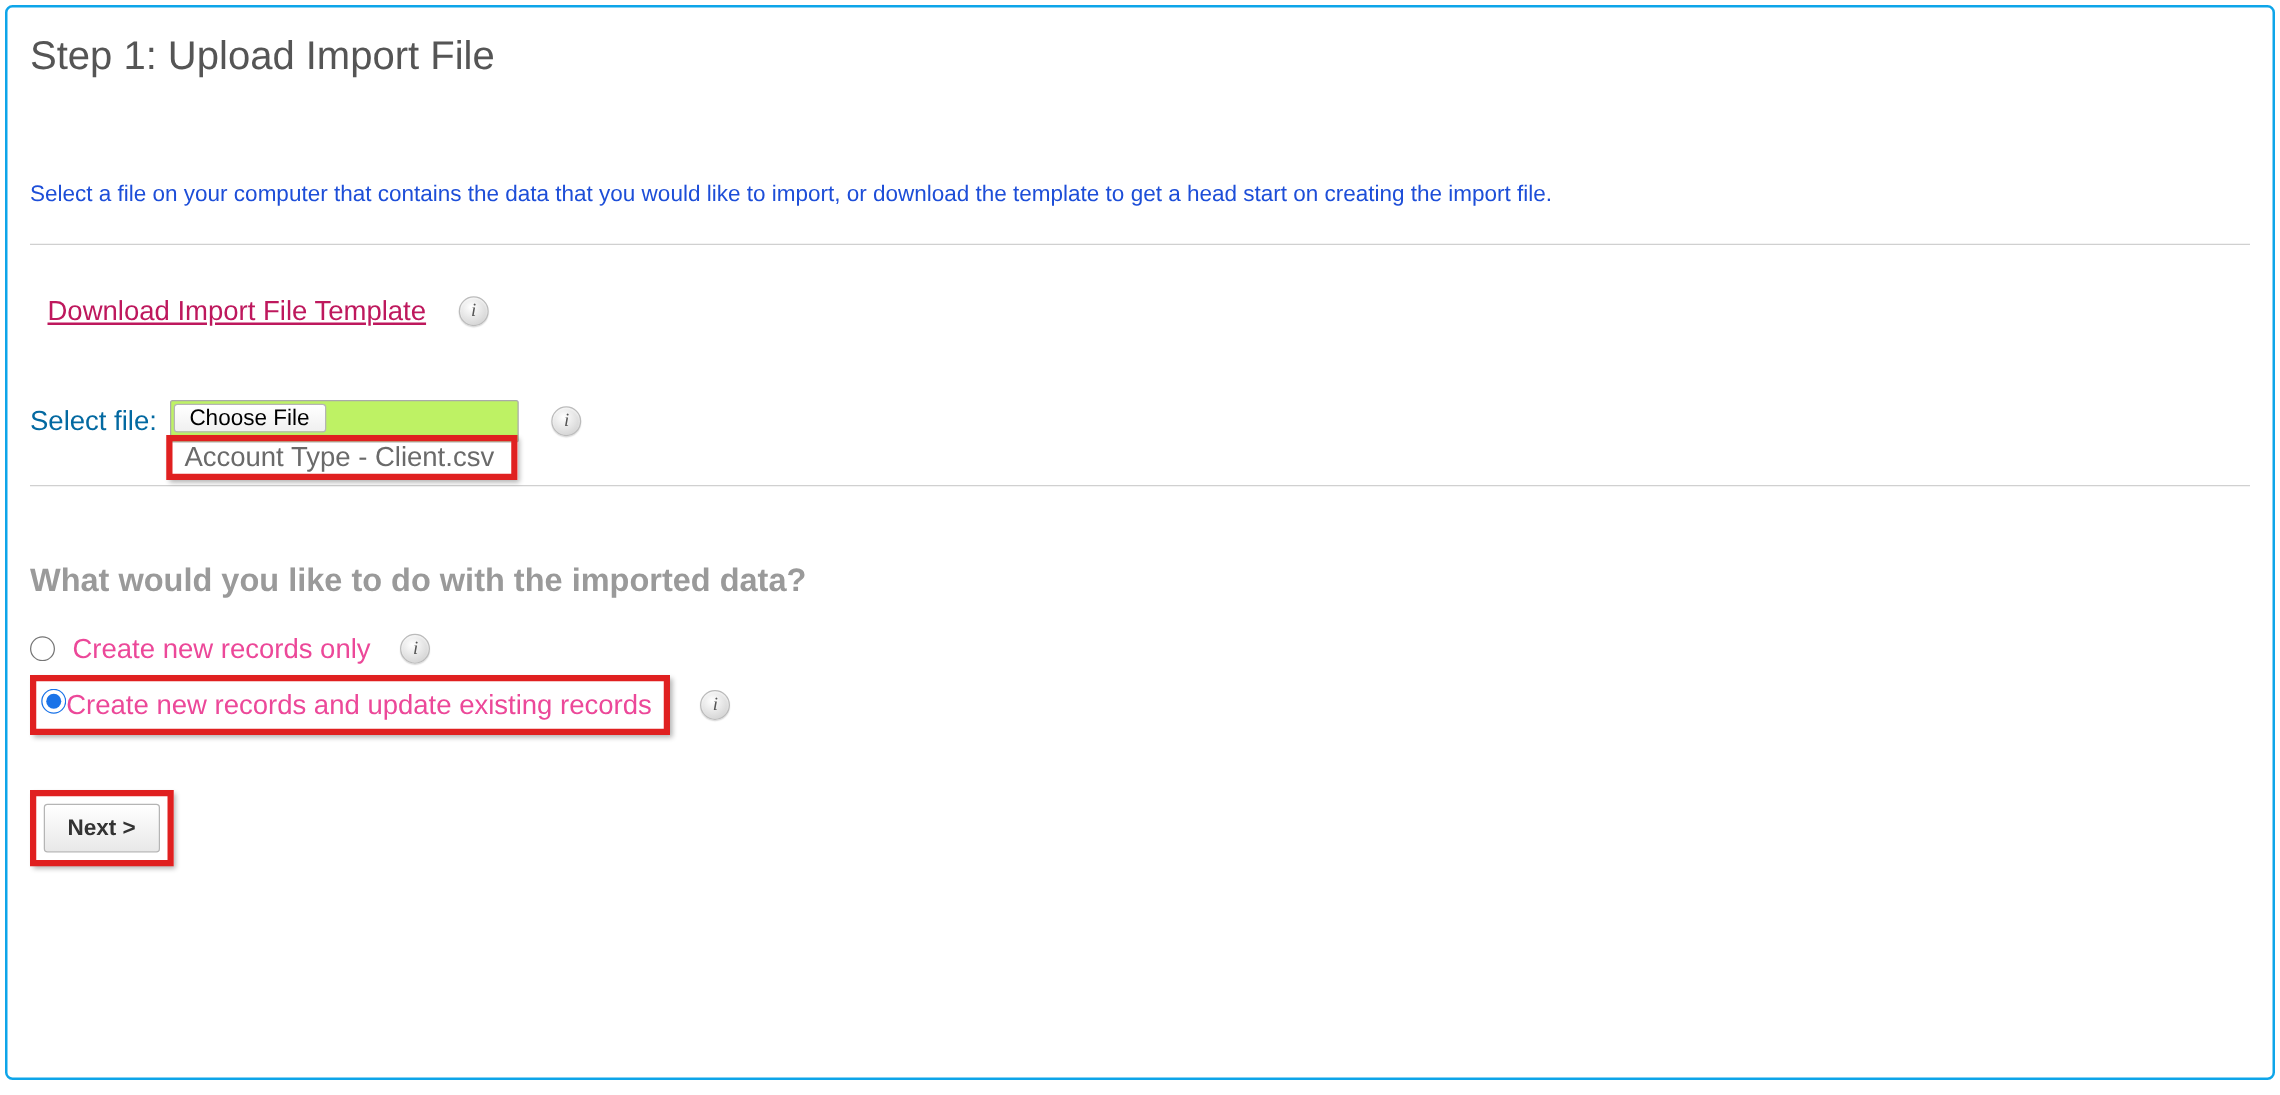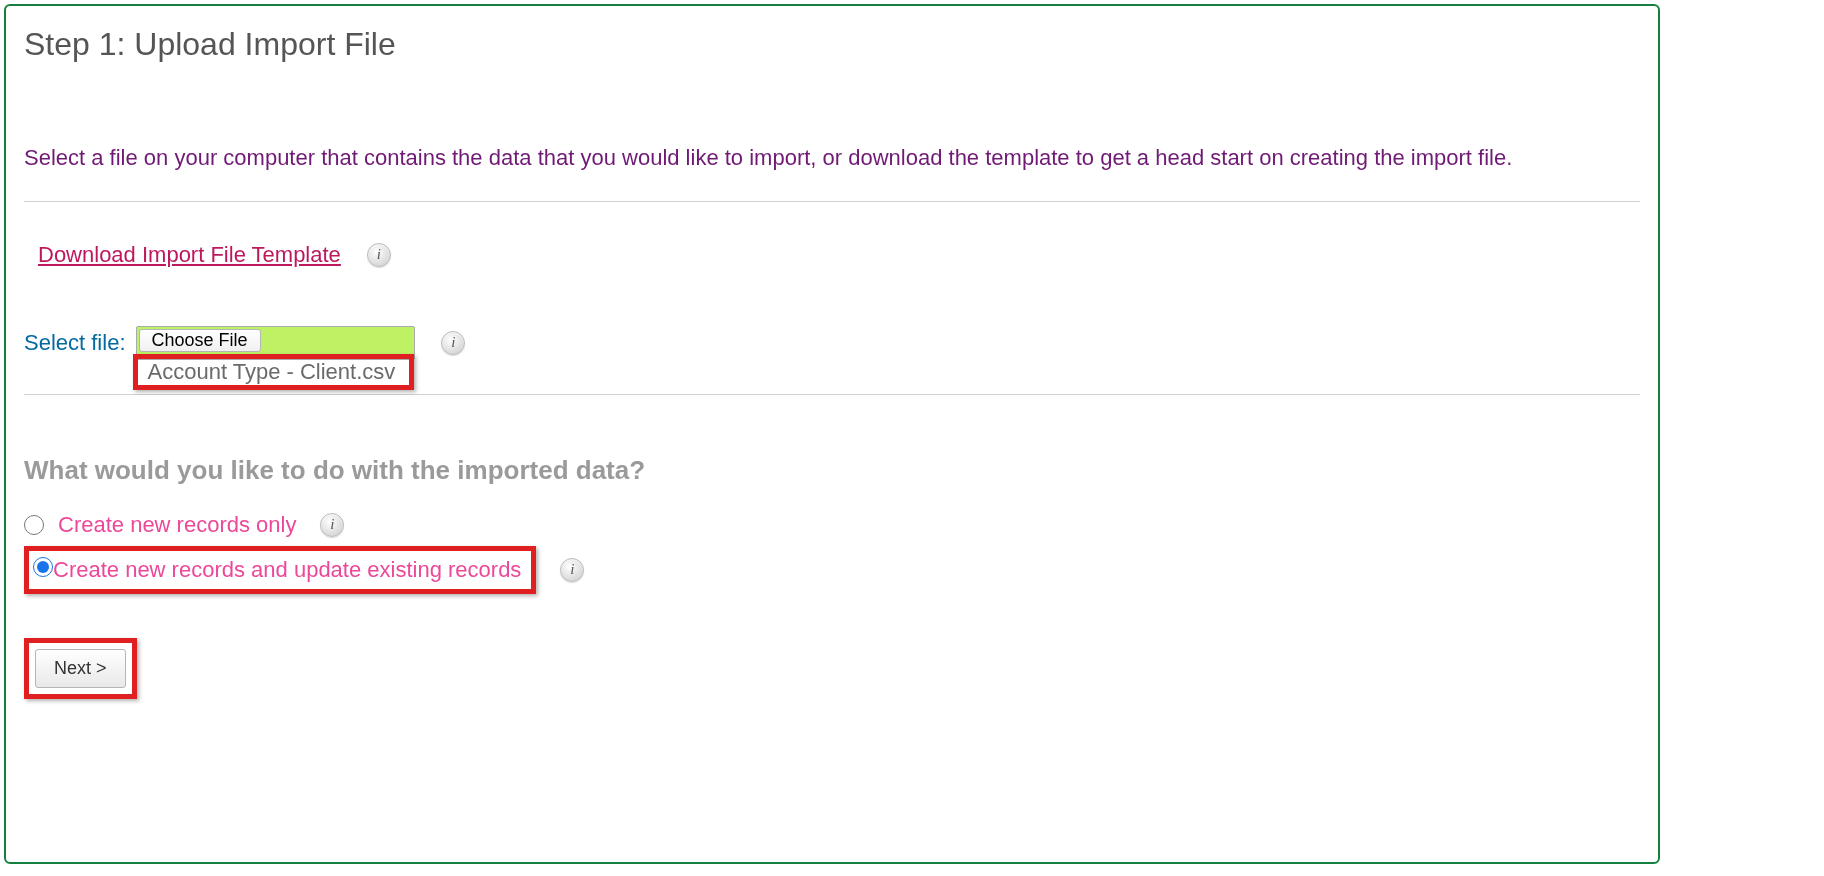--- a/index.html
+++ b/index.html
@@ -6,35 +6,35 @@
       box-sizing: border-box;
       margin: 0;
       padding: 0;
     }
     body {
       font-family: Arial, Helvetica, sans-serif;
       background: #fff;
       padding: 4px;
     }
     .panel {
-      border: 2px solid #15803d;
+      border: 2px solid #0ea5e9;
       border-radius: 6px;
       padding: 20px 18px 16px 18px;
       min-height: 860px;
-      width: 1656px;
+      width: 1816px;
     }
     .step-title {
       font-size: 32px;
       font-weight: normal;
       color: #555;
       margin-bottom: 80px;
     }
     .intro-text {
-      font-size: 22px;
-      color: #701a75;
+      font-size: 18px;
+      color: #1d4ed8;
       line-height: 1.35;
       margin-bottom: 28px;
     }
     hr.sep {
       border: none;
       border-top: 1px solid #d0d0d0;
       margin: 0 0 40px 0;
     }
     .template-row {
       display: flex;
@@ -138,21 +138,21 @@
       align-items: flex-start;
       gap: 0;
       padding: 6px 10px 6px 4px;
     }
     .next-wrap {
       display: inline-block;
     }
     .next-btn {
       padding: 8px 18px;
       font-size: 18px;
-      font-weight: normal;
+      font-weight: bold;
       color: #333;
       border: 1px solid #b5b5b5;
       border-radius: 3px;
       background: linear-gradient(#ffffff, #e8e8e8);
       cursor: pointer;
     }
     .next-highlight {
       padding: 6px;
       display: inline-block;
     }

